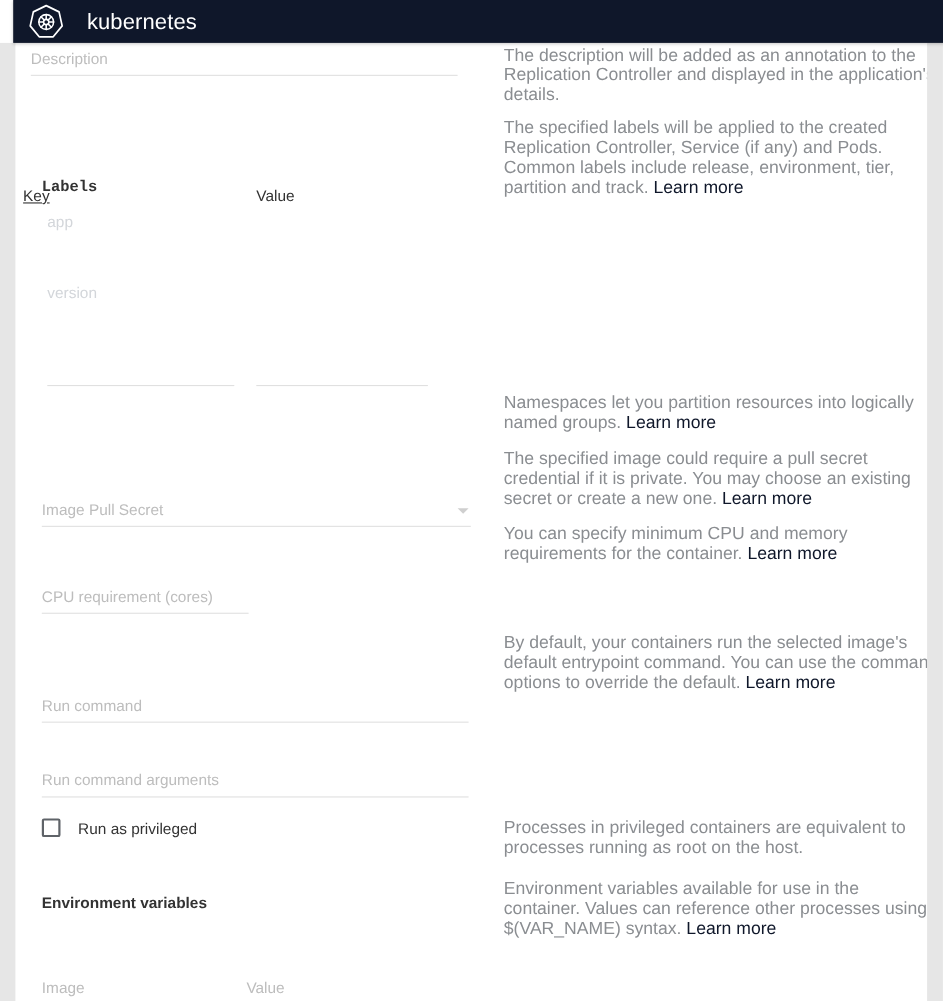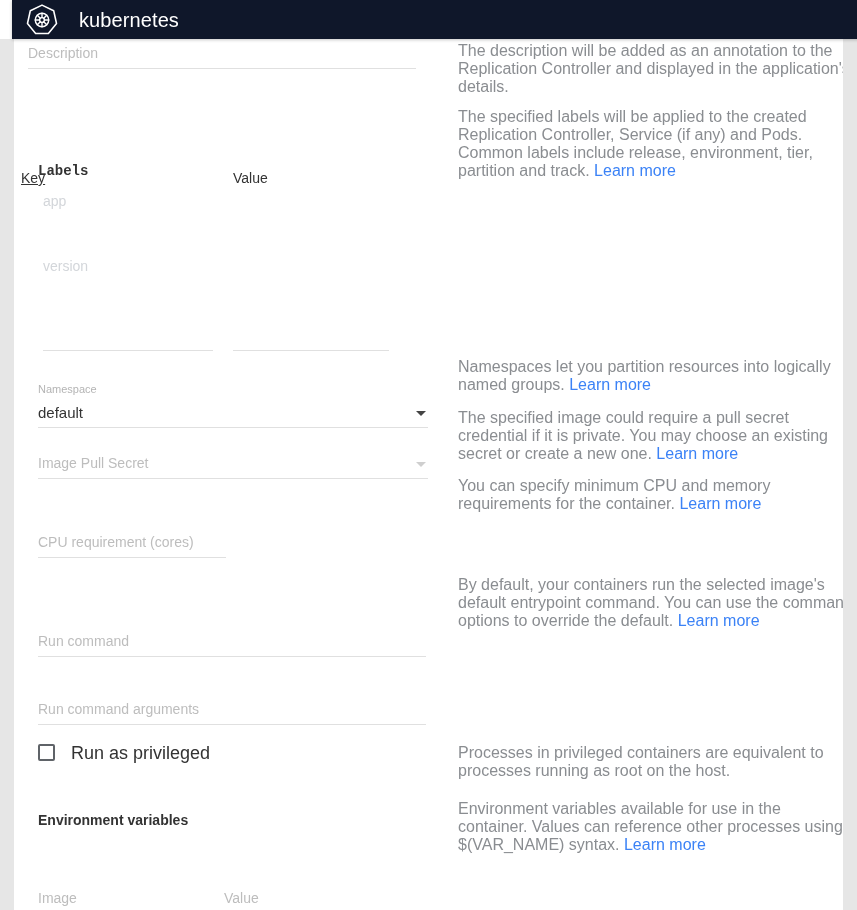--- a/index.html
+++ b/index.html
@@ -160,37 +160,37 @@
   .cbox {
     width: 17px;
     height: 17px;
     box-sizing: border-box;
     border: 2px solid #5f6368;
     border-radius: 2px;
     background: #ffffff;
   }
   .cbox-label {
     margin-left: 16px;
-    font-size: 18px;
+    font-size: 14px;
     line-height: 16px;
     color: #333333;
     white-space: nowrap;
   }
 
   
   .help {
     position: absolute;
     left: 14px;
     width: 395px;
     font-size: 16px;
     line-height: 18px;
     color: #8a8d91;
   }
   .help a {
-    color: #3b82f6;
+    color: #0f172a;
     text-decoration: none;
   }
 </style>
 </head>
 <body>
 
 <div class="appbar">
   <div class="logo-wrap">
     <svg width="34" height="34" viewBox="0 0 48 48" aria-hidden="true">
       <polygon points="24,3 40.5,11 44.5,29 33,43 15,43 3.5,29 7.5,11" fill="none" stroke="#ffffff" stroke-width="2.2" stroke-linejoin="round"></polygon>
@@ -235,26 +235,20 @@
       </div>
       <div class="field" style="left:219px; top:211px; width:156px; height:32px;"></div>
 
       <div class="field" style="left:29px; top:280px; width:170px; height:32px;">
         <div class="underline"></div>
       </div>
       <div class="field" style="left:219px; top:280px; width:156px; height:32px;">
         <div class="underline"></div>
       </div>
 
-      <div class="field" style="left:24px; top:344px; width:390px; height:45px;">
-        <div class="floatlabel">Namespace</div>
-        <div class="val">default</div>
-        <div class="caret"></div>
-        <div class="underline"></div>
-      </div>
 
       <div class="field" style="left:24px; top:406px; width:390px; height:34px;">
         <div class="ph">Image Pull Secret</div>
         <div class="caret light"></div>
         <div class="underline"></div>
       </div>
 
       <div class="field" style="left:24px; top:489px; width:188px; height:30px;">
         <div class="ph">CPU requirement (cores)</div>
         <div class="underline"></div>

